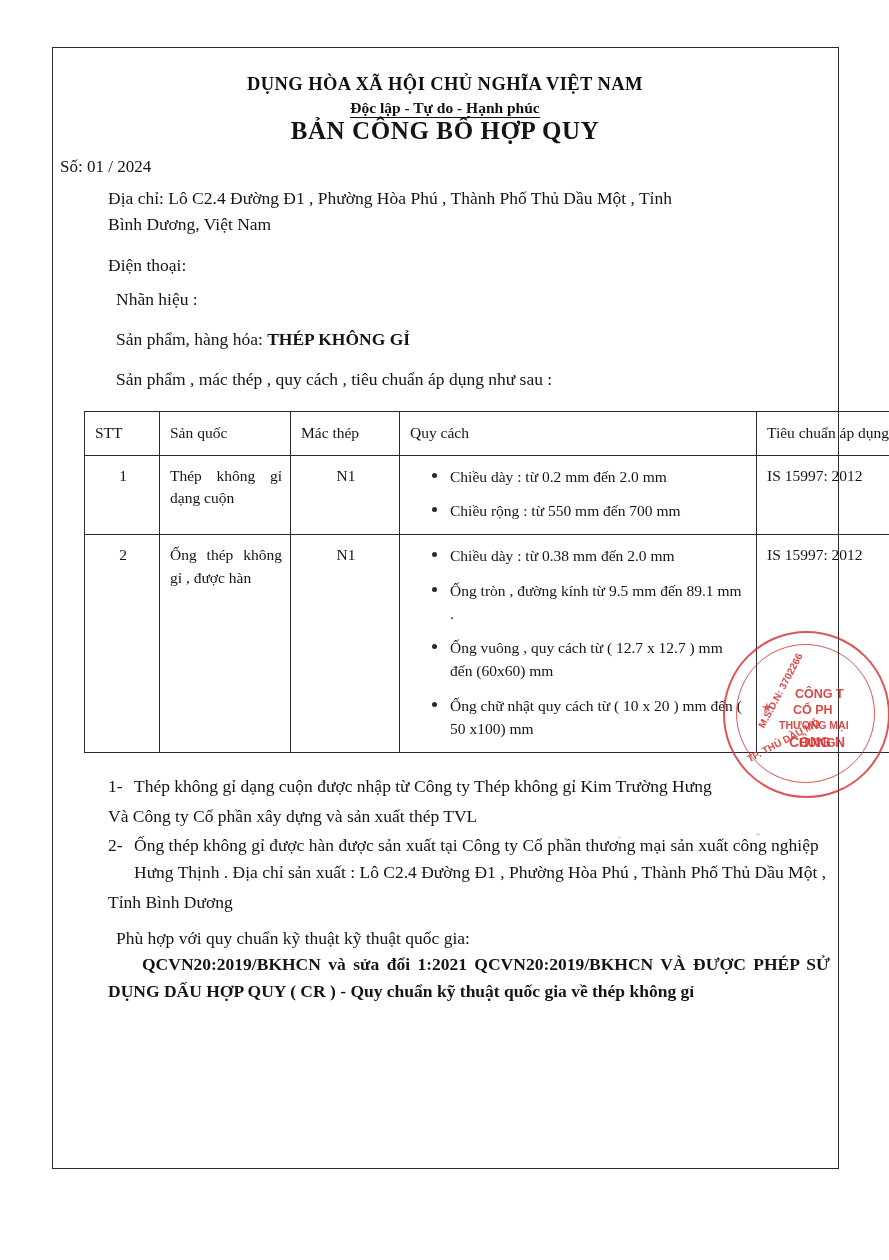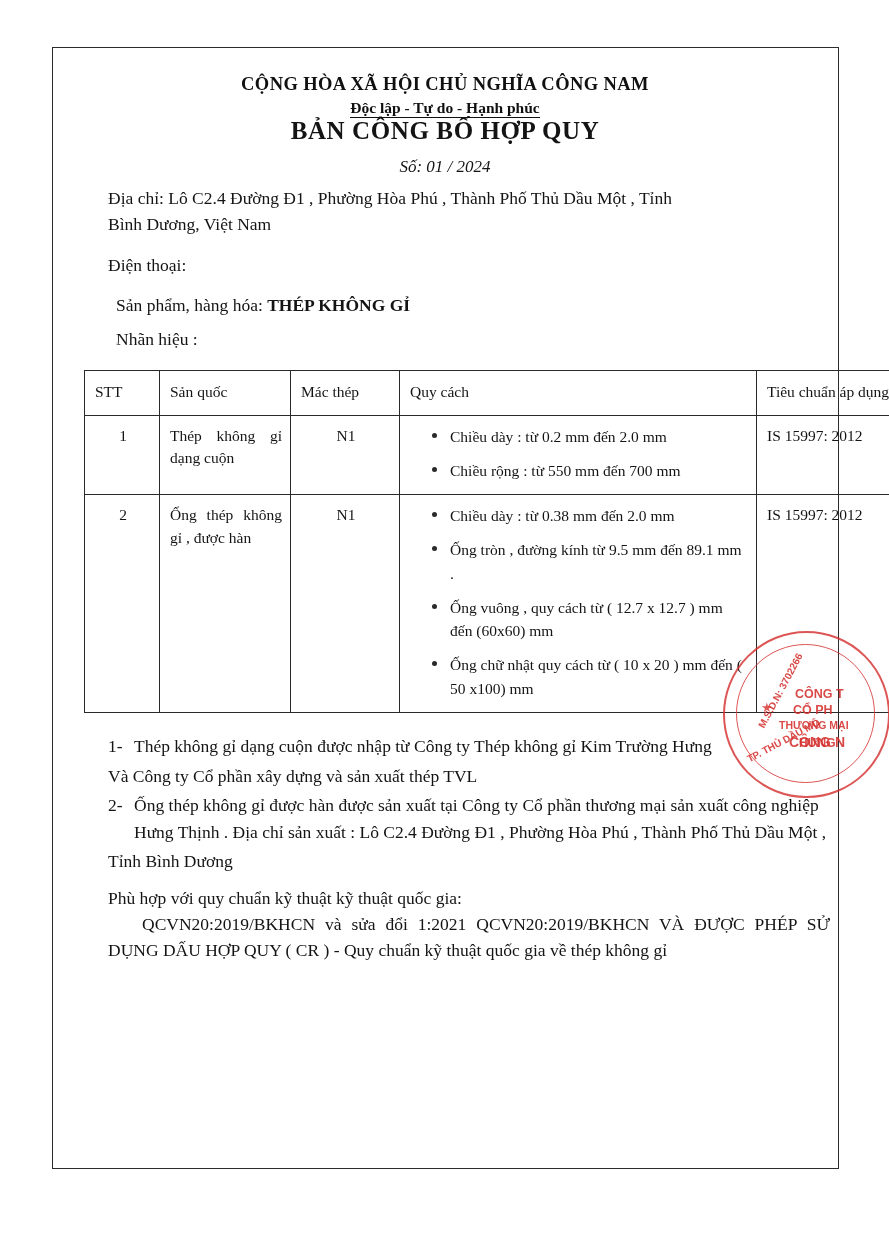--- a/index.html
+++ b/index.html
@@ -61,24 +61,22 @@
     padding-bottom: 1px;
   }
 
   .doc-title {
     text-align: center;
     font-weight: bold;
     font-size: 25px;
     letter-spacing: 0.6px;
   }
   .doc-number {
-    text-align: center;
     font-size: 17px;
     margin-top: 12px;
-    font-style: italic;
   }
 
   .para {
     font-size: 17.5px;
     line-height: 1.5;
     margin-top: 14px;
     padding-left: 48px;
   }
   .para.indent-more { padding-left: 56px; }
   .para.tight { margin-top: 8px; }
@@ -156,22 +154,23 @@
   .closing {
     margin-top: 10px;
     font-size: 17.5px;
     line-height: 1.5;
     padding-left: 48px;
   }
   .closing .full {
     padding-left: 0;
     text-align: justify;
     text-align-last: left;
-  }
-  .closing .lead { padding-left: 0; }
+    font-weight: bold;
+  }
+  .closing .lead { padding-left: 0; margin-left: 8px; }
 
   
   .stamp {
     position: absolute;
     left: 723px;
     top: 631px;
     width: 165px;
     height: 165px;
     pointer-events: none;
   }
@@ -221,46 +220,47 @@
 </style>
 </head>
 <body>
 
 <div class="page">
 
   <div class="scan-frame"></div>
 
   <div class="content">
 
-    <div class="nat-title">CỘNG HÒA XÃ HỘI CHỦ NGHĨA CÔNG NAM</div>
+    <div class="nat-title">DỤNG HÒA XÃ HỘI CHỦ NGHĨA VIỆT NAM</div>
     <div class="nat-sub"><span>Độc lập - Tự do - Hạnh phúc</span></div>
 
     <div class="doc-title">BẢN CÔNG BỐ HỢP QUY</div>
     <div class="doc-number">Số: 01 / 2024</div>
 
 
     <div class="para tight">
       <span>Địa chỉ: </span><span>Lô C2.4 Đường Đ1 , Phường Hòa Phú , Thành Phố Thủ Dầu Một , Tỉnh</span>
       <div>Bình Dương, Việt Nam</div>
     </div>
 
     <div class="para">
       <span>Điện thoại:</span>
       <span></span>
     </div>
 
-    <div class="para indent-more">
-      <span>Sản phẩm, hàng hóa: </span><span class="b">THÉP KHÔNG GỈ</span>
-    </div>
-
     <div class="para indent-more tight">
       <span>Nhãn hiệu :</span>
       <span></span>
     </div>
 
+    <div class="para indent-more">
+      <span>Sản phẩm, hàng hóa: </span><span class="b">THÉP KHÔNG GỈ</span>
+    </div>
+
+    <div class="para indent-more">Sản phẩm , mác thép , quy cách , tiêu chuẩn áp dụng như sau :</div>
 
     <table class="spec">
       <thead>
         <tr>
           <th class="col-stt">STT</th>
           <th class="col-sp">Sản quốc</th>
           <th class="col-mac">Mác thép</th>
           <th class="col-qc">Quy cách</th>
           <th class="col-tc">Tiêu chuẩn áp dụng</th>
         </tr>

